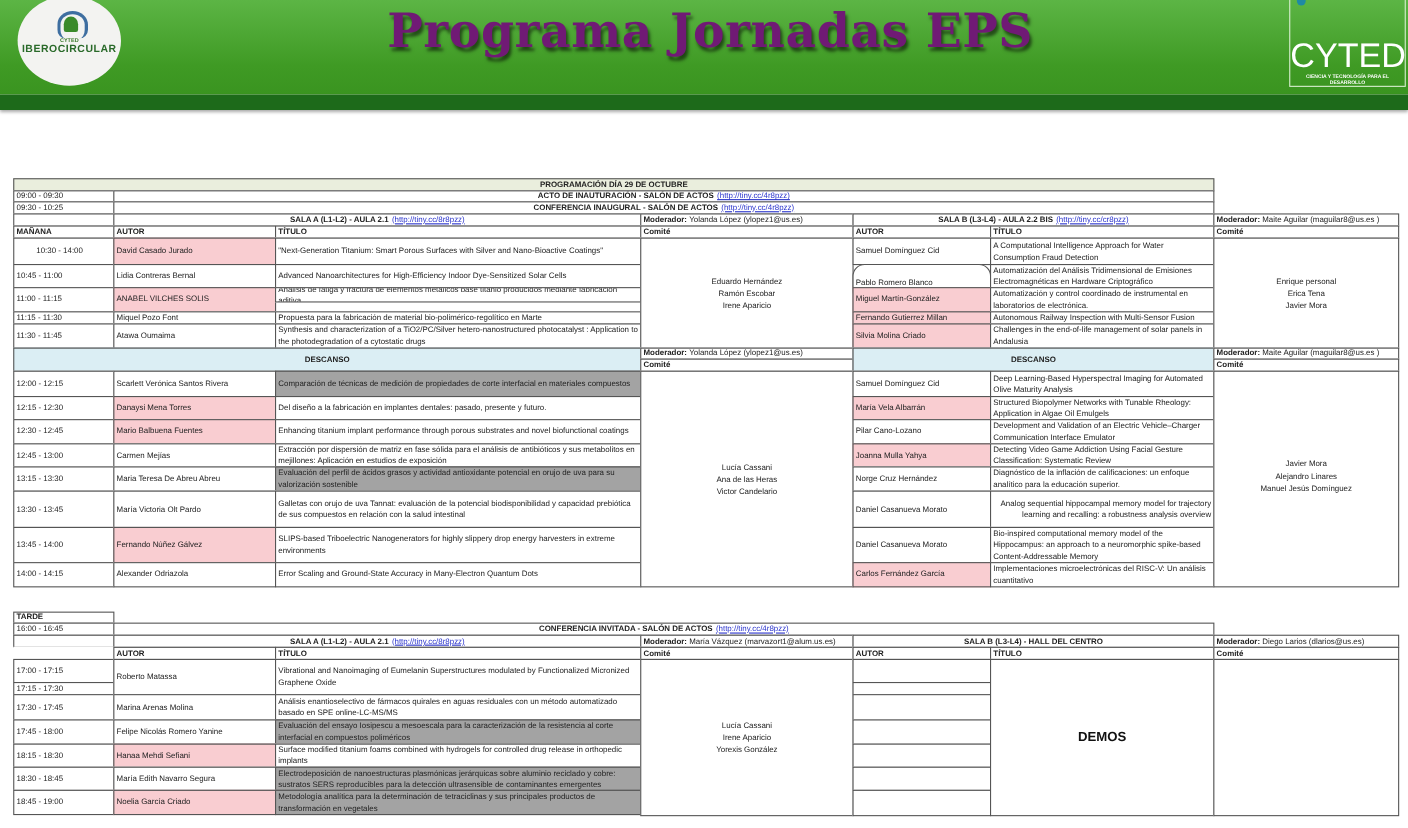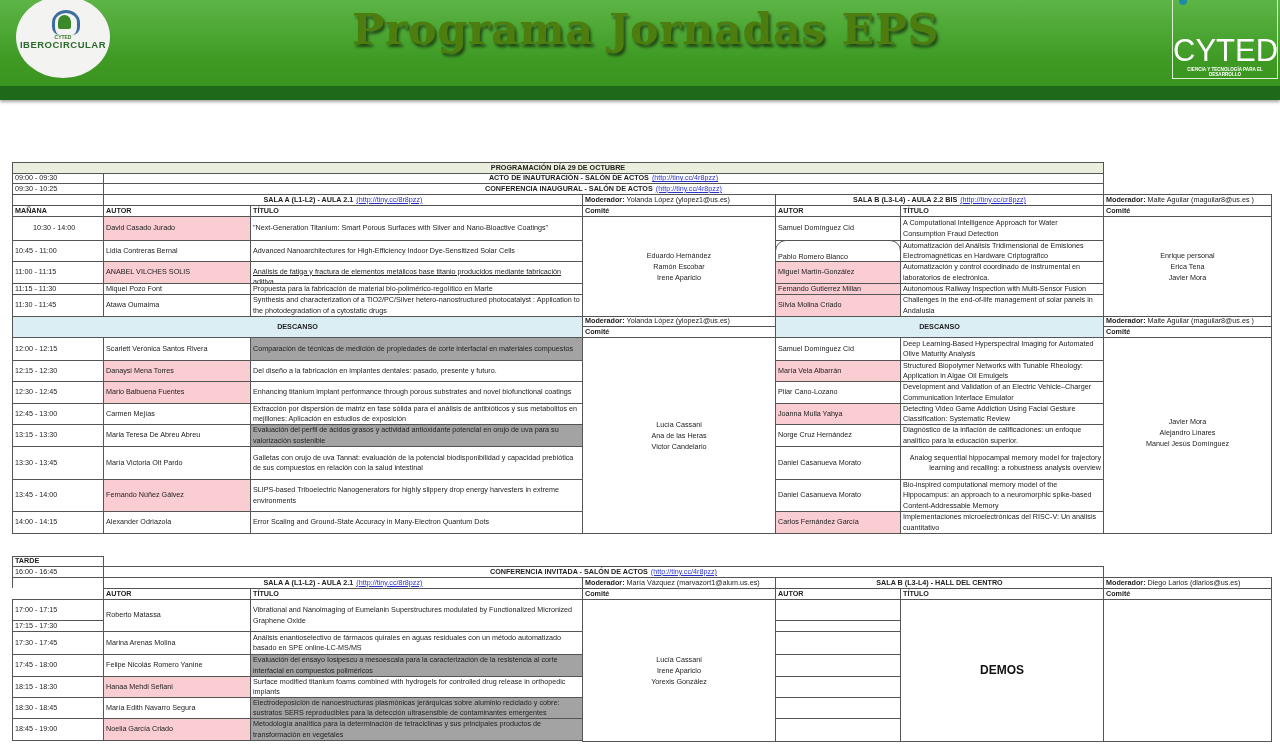--- a/index.html
+++ b/index.html
@@ -1,19 +1,19 @@
 <!DOCTYPE html>
 <html><head>
 <meta charset="utf-8">
 <style>
   html,body{margin:0;padding:0;}
   body{width:1280px;height:753px;background:#ffffff;position:relative;overflow:hidden;font-family:"Liberation Sans",sans-serif;}
   .banner{position:absolute;left:0;top:0;width:1280px;height:86px;background:linear-gradient(#5cb545,#3f9a24 70%,#3a9420);}
   .banner-bottom{position:absolute;left:0;top:86px;width:1280px;height:14px;background:#1d6a1a;box-shadow:0 2px 3px rgba(0,0,0,.35);}
-  .title{position:absolute;left:352px;top:4px;font-family:"DejaVu Serif",serif;font-weight:bold;font-size:43px;color:#4d7c0f;text-shadow:2px 3px 3px rgba(0,0,0,.55);letter-spacing:0.5px;white-space:nowrap;}
+  .title{position:absolute;left:352px;top:4px;font-family:"DejaVu Serif",serif;font-weight:bold;font-size:43px;color:#701a75;text-shadow:2px 3px 3px rgba(0,0,0,.55);letter-spacing:0.5px;white-space:nowrap;}
   .logo-left{position:absolute;left:16px;top:-4px;width:94px;height:82px;border-radius:50%;background:#f3f3f1;}
   .logo-left .tree{position:absolute;left:36px;top:14px;width:22px;height:22px;border-radius:50% 50% 8px 8px;border:3px solid #3e6ea0;border-bottom:none;}
   .logo-left .tree-inner{position:absolute;left:42px;top:19px;width:13px;height:14px;background:#3a8a2a;border-radius:50% 50% 2px 2px;}
   .logo-left .small{position:absolute;left:0;width:94px;top:38px;text-align:center;font-size:5px;font-weight:bold;color:#3a7a2a;}
   .logo-left .big{position:absolute;left:0;width:94px;top:43px;text-align:center;font-size:9.5px;font-weight:bold;color:#2a6a2a;letter-spacing:0.5px;}
   .logo-right{position:absolute;left:1172px;top:-2px;width:104px;height:79px;border:1px solid #d9efd0;}
   .logo-right .dot{position:absolute;left:6px;top:0;width:8px;height:6px;background:#1f8aa5;border-radius:0 0 6px 6px;}
   .logo-right .big{position:absolute;left:0;width:104px;top:34px;text-align:center;font-size:31px;color:#ffffff;letter-spacing:0px;}
   .logo-right .small{position:absolute;left:0;width:104px;top:68px;text-align:center;font-size:4.6px;color:#ffffff;font-weight:bold;}
 
@@ -122,21 +122,21 @@
   <div class="c" style="left:250px;top:240px;width:333px;height:22px;">
       <span>Advanced Nanoarchitectures for High-Efficiency Indoor Dye-Sensitized Solar Cells</span>
     </div>
 
   <div class="c" style="left:12px;top:261px;width:92px;height:23px;">
       <span>11:00 - 11:15</span>
     </div>
   <div class="c pink" style="left:103px;top:261px;width:148px;height:23px;">
       <span>ANABEL VILCHES SOLIS</span>
     </div>
-  <div class="c" style="left:250px;top:261px;width:333px;height:32px;text-decoration:underline;">
+  <div class="c" style="left:250px;top:261px;width:333px;height:14px;">
       <span>Análisis de fatiga y fractura de elementos metálicos base titanio producidos mediante fabricación aditiva.</span>
     </div>
 
   <div class="c" style="left:12px;top:283px;width:92px;height:12px;">
       <span>11:15 - 11:30</span>
     </div>
   <div class="c" style="left:103px;top:283px;width:148px;height:12px;">
       <span>Miquel Pozo Font</span>
     </div>
   <div class="c" style="left:250px;top:283px;width:333px;height:12px;">

